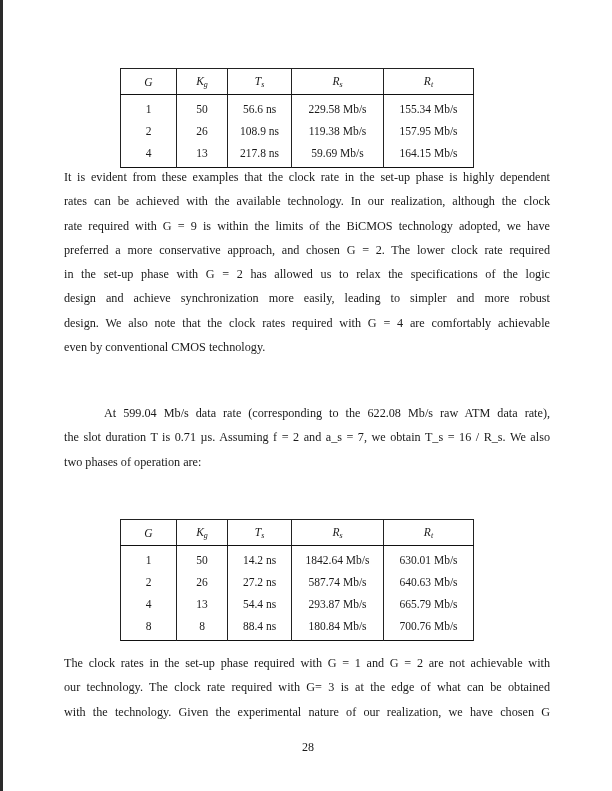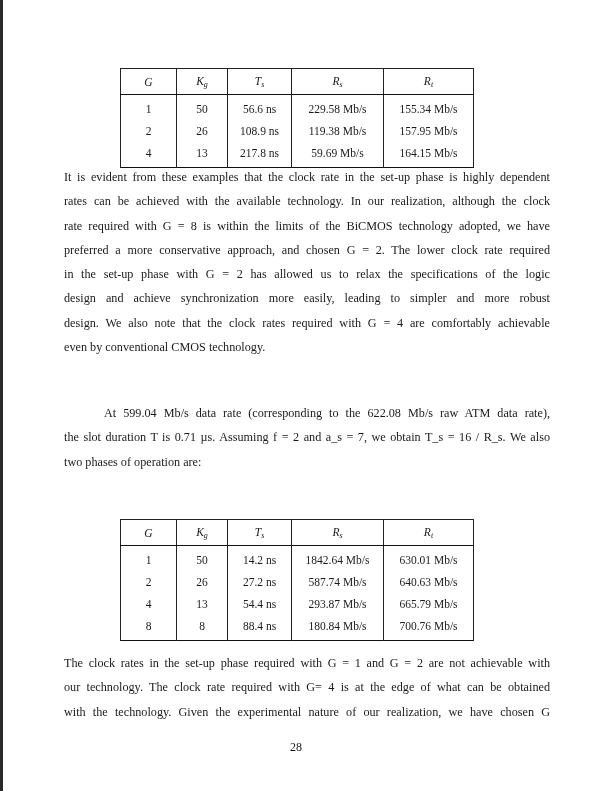--- a/index.html
+++ b/index.html
@@ -27,21 +27,21 @@
   .para {
     position: absolute; left: 64px; width: 486px; font-size: 12.2px; line-height: 24.3px;
     text-align: justify; margin: 0;
   }
   .para .ln { display: block; text-align-last: justify; white-space: nowrap; }
   .para .ln.end { text-align-last: left; }
   .indent { text-indent: 40px; }
   #p1 { top: 165px; }
   #p2 { top: 401px; }
   #p3 { top: 651px; }
-  .page-num { position: absolute; left: 0; width: 592px; top: 740px; text-align: center; font-size: 12px; }
+  .page-num { position: absolute; left: 0; width: 592px; top: 740px; text-align: center; font-size: 12px; padding-left: 12px; }
 </style>
 </head>
 <body>
 
 <div class="left-edge"></div>
 
 <table class="data" id="t1">
   <thead>
     <tr>
       <th class="c0"><span>G</span></th>
@@ -72,21 +72,21 @@
       <td>217.8 ns</td>
       <td>59.69 Mb/s</td>
       <td>164.15 Mb/s</td>
     </tr>
   </tbody>
 </table>
 
 <div class="para" id="p1">
   <span class="ln">It is evident from these examples that the clock rate in the set-up phase is highly dependent</span>
   <span class="ln">rates can be achieved with the available technology. In our realization, although the clock</span>
-  <span class="ln">rate required with G = 8 is within the limits of the BiCMOS technology adopted, we have</span>
+  <span class="ln">rate required with G = 9 is within the limits of the BiCMOS technology adopted, we have</span>
   <span class="ln">preferred a more conservative approach, and chosen G = 2. The lower clock rate required</span>
   <span class="ln">in the set-up phase with G = 2 has allowed us to relax the specifications of the logic</span>
   <span class="ln">design and achieve synchronization more easily, leading to simpler and more robust</span>
   <span class="ln">design. We also note that the clock rates required with G = 4 are comfortably achievable</span>
   <span class="ln end">even by conventional CMOS technology.</span>
 </div>
 
 <div class="para" id="p2">
   <span class="ln indent">At 599.04 Mb/s data rate (corresponding to the 622.08 Mb/s raw ATM data rate),</span>
   <span class="ln">the slot duration T is 0.71 µs. Assuming f = 2 and a_s = 7, we obtain T_s = 16 / R_s. We also</span>
@@ -130,17 +130,17 @@
       <td>8</td>
       <td>88.4 ns</td>
       <td>180.84 Mb/s</td>
       <td>700.76 Mb/s</td>
     </tr>
   </tbody>
 </table>
 
 <div class="para" id="p3">
   <span class="ln">The clock rates in the set-up phase required with G = 1 and G = 2 are not achievable with</span>
-  <span class="ln">our technology. The clock rate required with G= 4 is at the edge of what can be obtained</span>
+  <span class="ln">our technology. The clock rate required with G= 3 is at the edge of what can be obtained</span>
   <span class="ln">with the technology. Given the experimental nature of our realization, we have chosen G</span>
 </div>
 
 <div class="page-num">28</div>
 
 </body></html>

